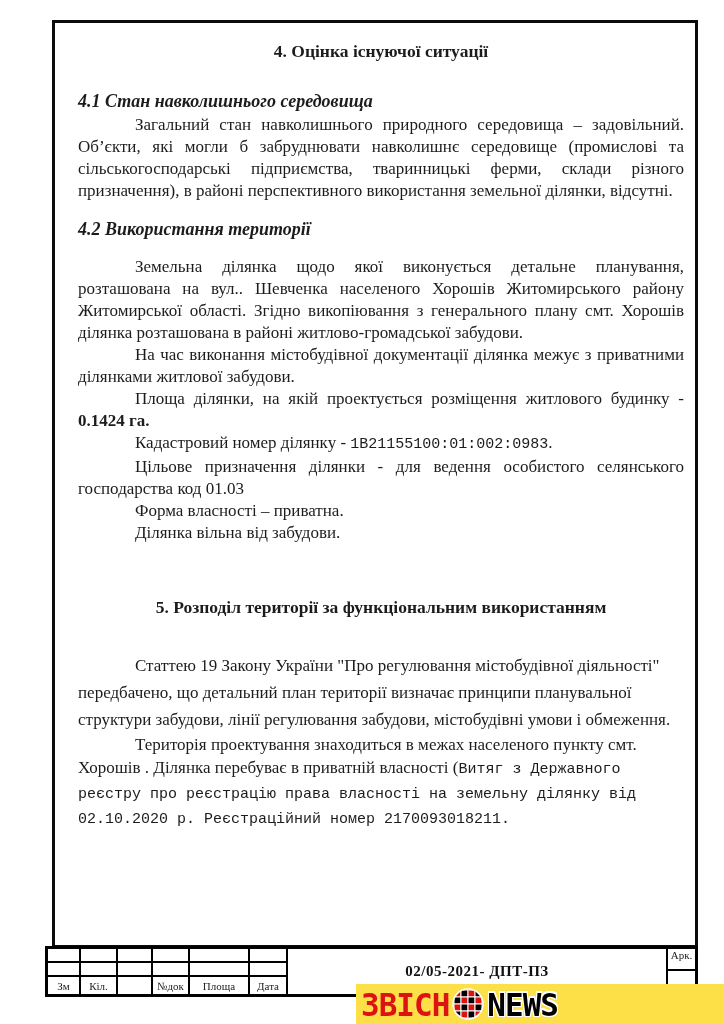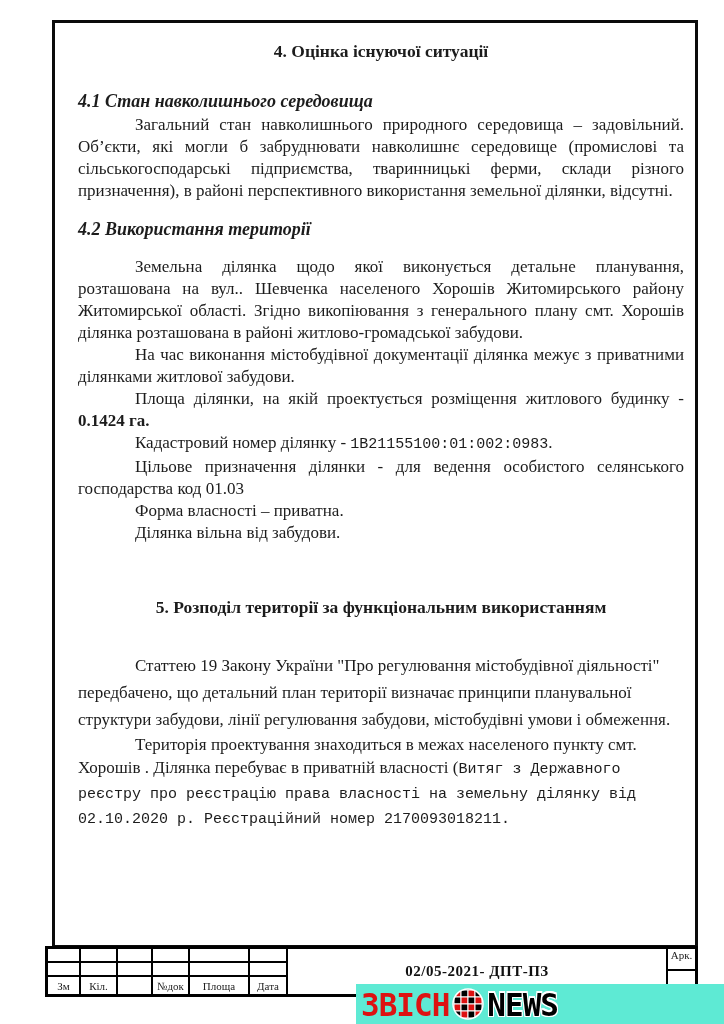--- a/index.html
+++ b/index.html
@@ -51,21 +51,21 @@
   }
   .tb-right { position:absolute; left:620px; top:0; bottom:0; right:0; }
   .tb-ark {
     height:22px; border-bottom:2px solid #000; box-sizing:border-box;
     font-size:11px; text-align:center; line-height:12px; color:#222;
   }
 
   
   .logo {
     position:absolute; left:356px; top:984px; width:368px; height:40px;
-    background:#5eead4; display:flex; align-items:center; padding-left:5px;
+    background:#fde047; display:flex; align-items:center; padding-left:5px;
     box-sizing:border-box; overflow:hidden; white-space:nowrap;
   }
   .logo-left {
     font-family:"DejaVu Sans Mono", monospace; font-weight:bold; font-size:31px;
     color:#dd1212; letter-spacing:-1px; line-height:1; transform:scaleY(1.05);
   }
   .logo-right {
     font-family:"DejaVu Sans Mono", monospace; font-weight:bold; font-size:31px;
     color:#000; letter-spacing:-1px; line-height:1; transform:scaleY(1.05);
     text-shadow:-1px -1px 0 #fff, 1px -1px 0 #fff, -1px 1px 0 #fff, 1px 1px 0 #fff,

